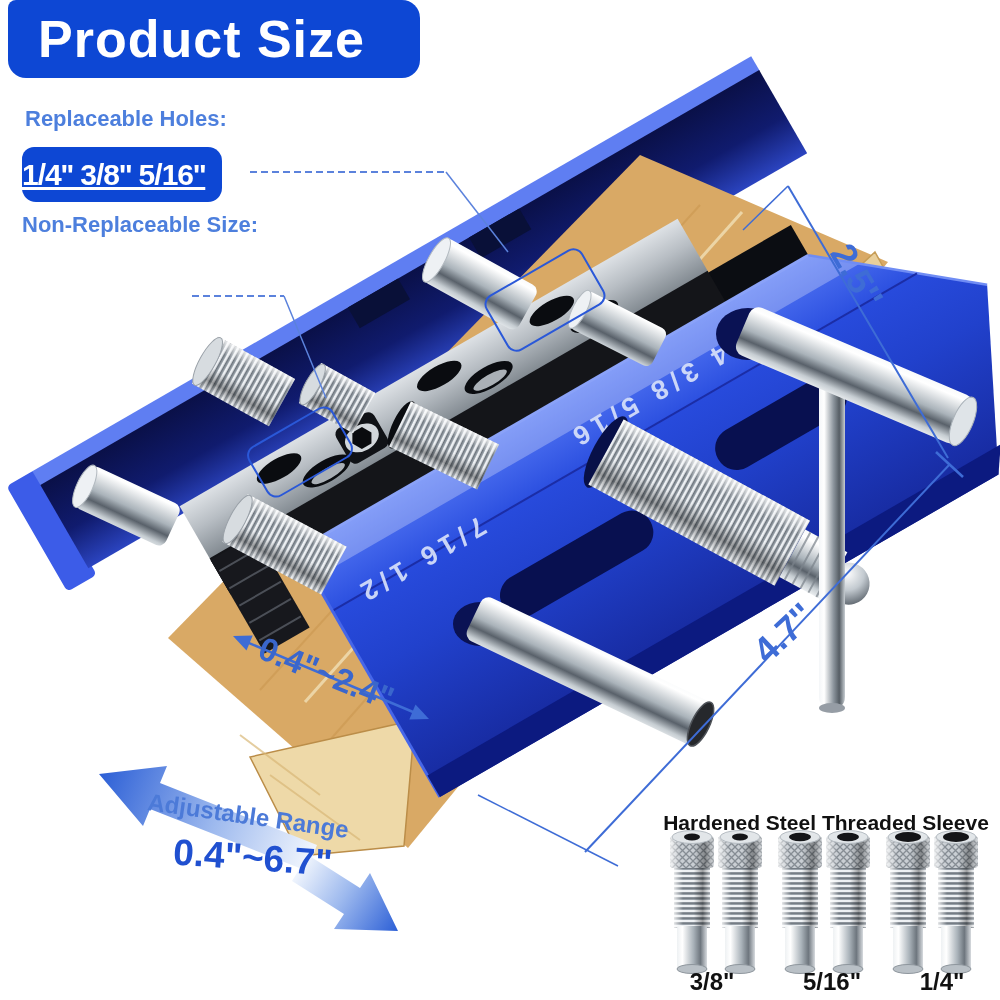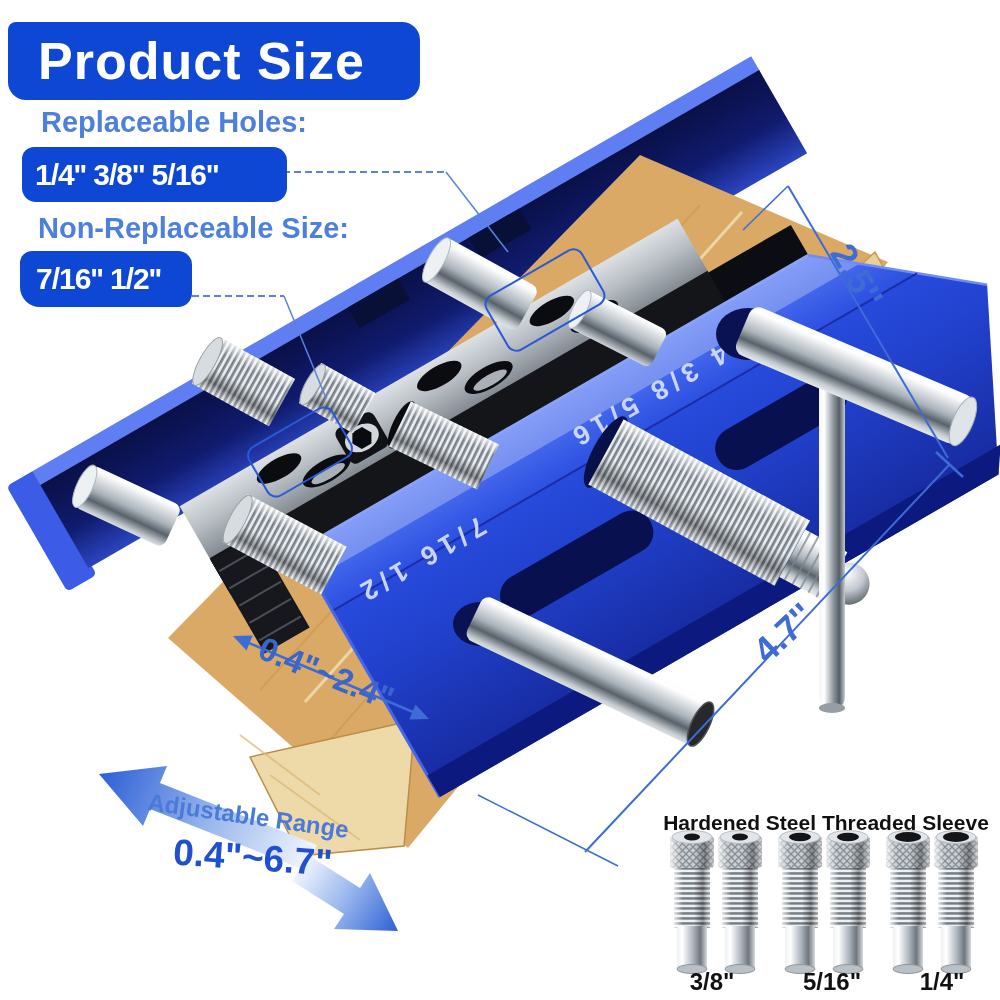--- a/index.html
+++ b/index.html
@@ -1,26 +1,26 @@
 <!DOCTYPE html>
 <html><head>
 <meta charset="utf-8">
 <style>
   html,body{margin:0;padding:0;background:#fff;}
   #stage{position:relative;width:1000px;height:1000px;background:#ffffff;overflow:hidden;
          font-family:"Liberation Sans",sans-serif;}
   #scene{position:absolute;left:0;top:0;width:1000px;height:1000px;}
-  .banner{position:absolute;left:8px;top:22px;width:412px;height:78px;background:#0d47d4;
+  .banner{position:absolute;left:8px;top:0;width:412px;height:78px;background:#0d47d4;
           border-radius:8px 18px 18px 18px;color:#fff;font-size:52px;font-weight:bold;
           line-height:78px;padding-left:30px;box-sizing:border-box;letter-spacing:1px;}
-  .callout-label{position:absolute;color:#4d7fdd;font-size:29px;font-weight:bold;letter-spacing:0px;margin-left:16px;}
+  .callout-label{position:absolute;color:#4d7fdd;font-size:22px;font-weight:bold;letter-spacing:0px;}
   .size-box{position:absolute;background:#0d47d4;color:#fff;font-weight:bold;font-size:30px;
             border-radius:12px;box-sizing:border-box;display:flex;align-items:center;letter-spacing:-1px;}
   #repl-label{left:25px;top:106px;}
-  #repl-box{left:22px;top:147px;width:265px;height:55px;padding-left:13px;border-radius:12px 14px 14px 14px;}
+  #repl-box{left:22px;top:147px;width:200px;height:55px;border-radius:12px 14px 14px 14px;text-decoration:underline;}
   #nonrepl-label{left:22px;top:212px;}
   #nonrepl-box{left:20px;top:251px;width:172px;height:56px;padding-left:16px;border-radius:12px 14px 14px 20px;}
 </style>
 </head>
 <body>
 
 <div id="stage">
 
   <svg id="scene" viewBox="0 0 1000 1000">
     <defs>
@@ -333,15 +333,14 @@
       <text x="942" y="990" text-anchor="middle" font-size="24" font-weight="bold" fill="#111111">1/4"</text>
     </g>
   </svg>
 
   <div class="banner">Product Size</div>
 
   <div id="repl-label" class="callout-label">Replaceable Holes:</div>
   <div id="repl-box" class="size-box">1/4'' 3/8'' 5/16''</div>
 
   <div id="nonrepl-label" class="callout-label">Non-Replaceable Size:</div>
-  <div id="nonrepl-box" class="size-box">7/16'' 1/2''</div>
 
 </div>
 
 </body></html>

